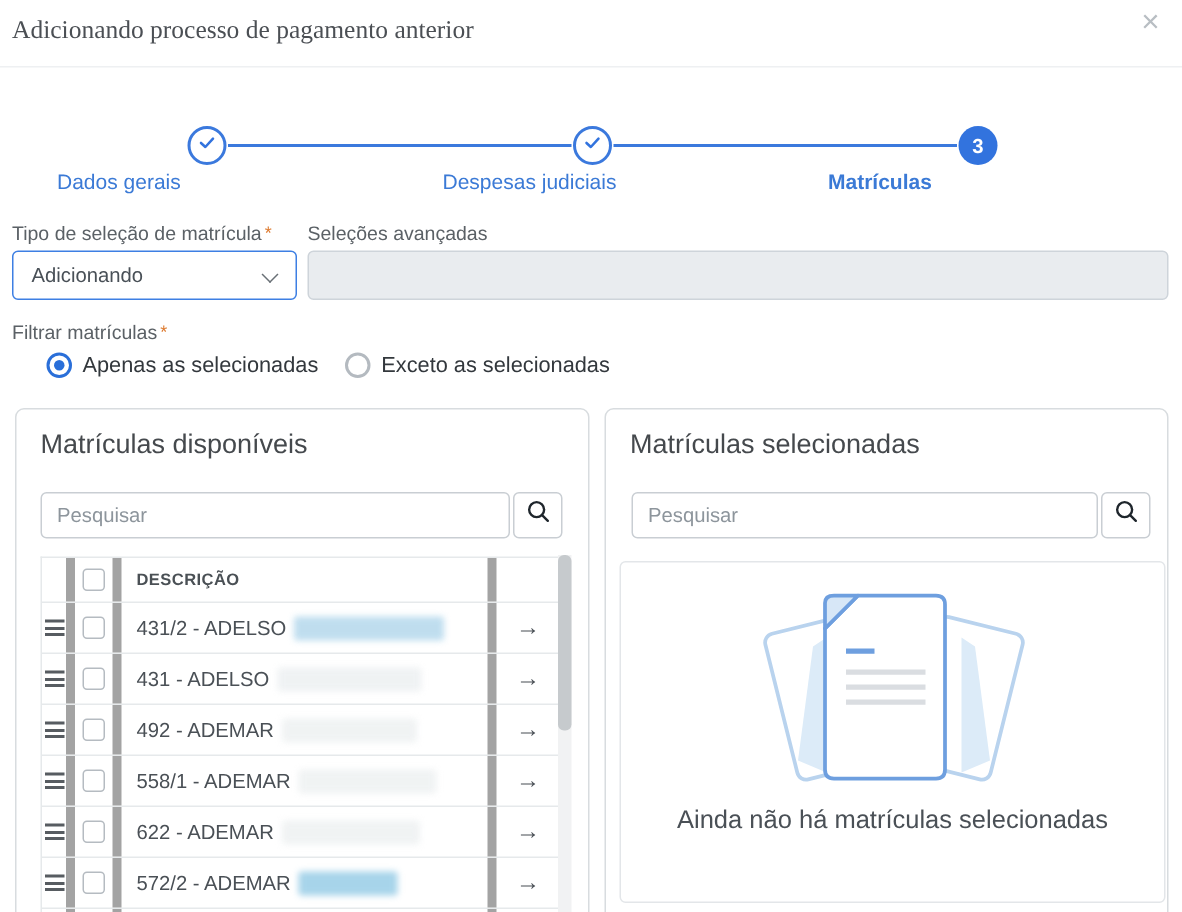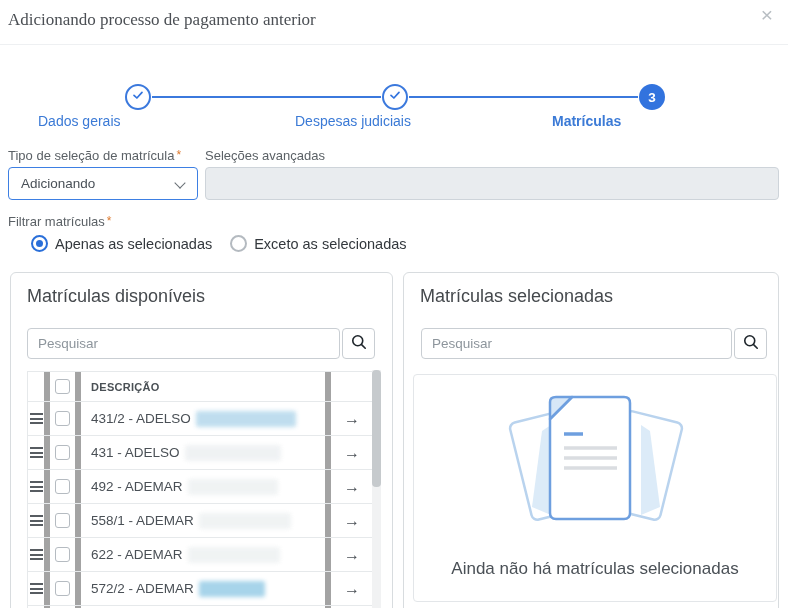--- a/index.html
+++ b/index.html
@@ -81,21 +81,21 @@
   .partial-row { height:20px; }
   
   .scroll-track { position:absolute; left:372px; top:370px; width:9px; height:238px; background:#f1f2f3; }
   .scroll-thumb { position:absolute; left:372px; top:370px; width:9px; height:117px;
     background:#c6cacd; border-radius:4px; cursor:pointer; }
   
   .empty-box { position:absolute; left:9px; top:101px; width:364px; height:228px;
     border:1px solid #e3e6e9; border-radius:4px; background:#fff; }
   .empty-illustration { position:absolute; left:92px; top:12px; }
   .empty-msg { position:absolute; left:0; top:162px; width:100%; text-align:center;
-    font-size:17px; color:#4a5056;margin-top:22px; }
+    font-size:17px; color:#4a5056; }
 </style>
 </head>
 <body>
 
 <div class="page">
 
   <div class="modal-title">Adicionando processo de pagamento anterior</div>
   <div class="close-btn">×</div>
   <div class="hdr-divider"></div>
 

